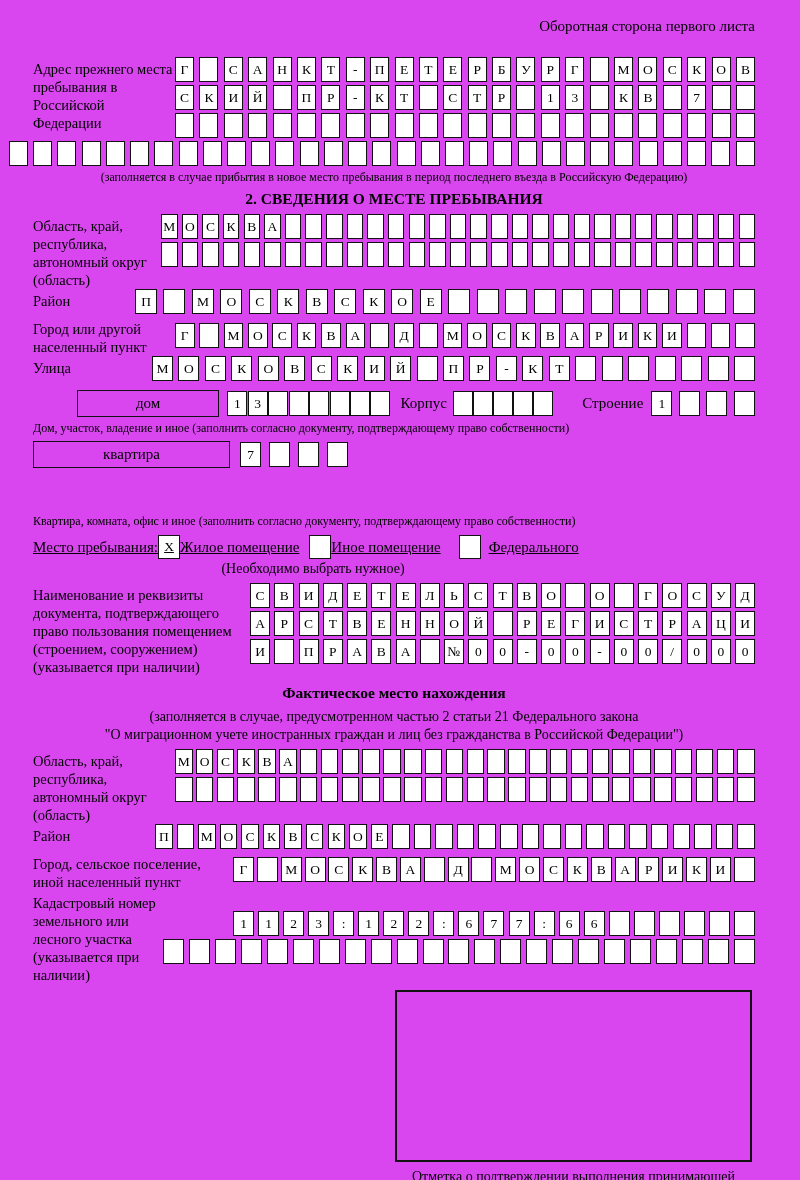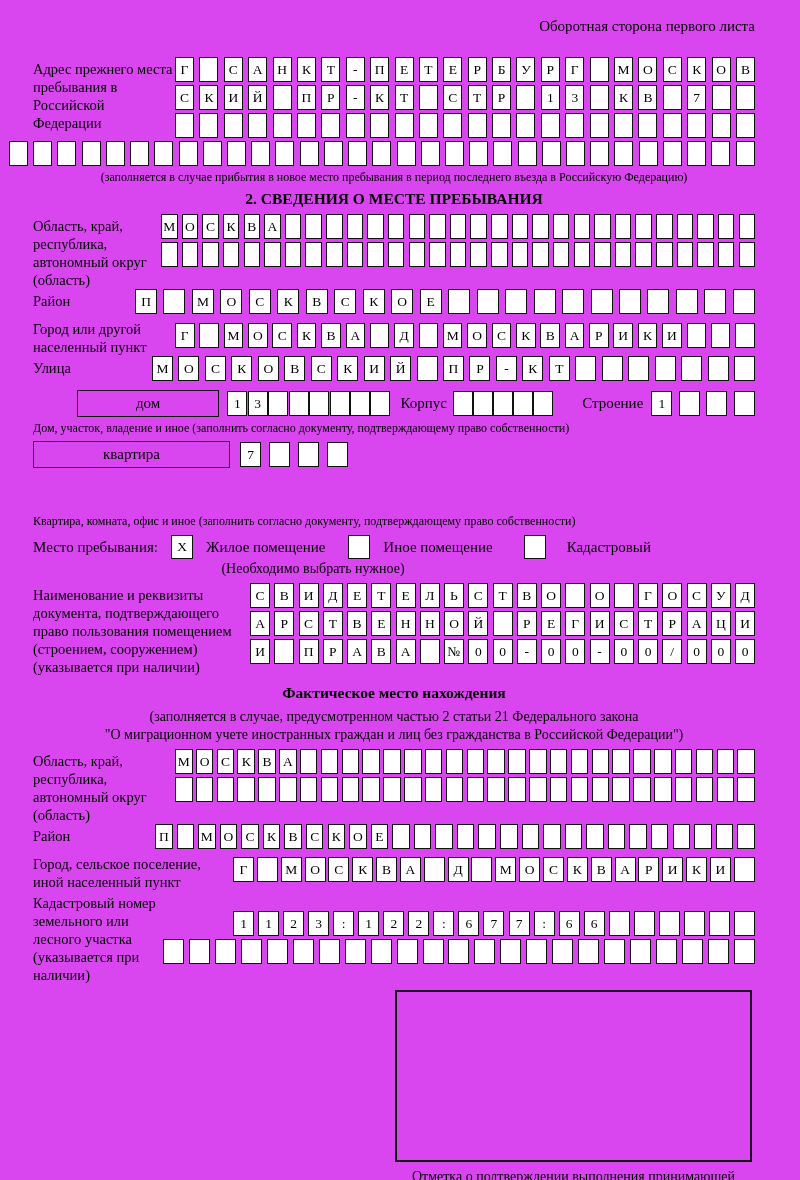--- a/index.html
+++ b/index.html
@@ -30,21 +30,21 @@
   .caption{font-size:12px;text-align:center;line-height:17px;margin:2px 0 4px;}
   .sec-title{font-size:15.5px;font-weight:bold;text-align:center;margin:4px 0 6px;}
   .widebox{box-sizing:border-box;border:1.6px solid #111;height:27px;
     display:flex;align-items:center;justify-content:center;font-size:15px;}
   .inline-lbl{font-size:15px;line-height:27px;white-space:nowrap;}
   .house-row{display:flex;align-items:center;margin:6px 0 3px;padding-left:44px;}
   .house-cells{display:flex;justify-content:space-between;}
   .hc8{width:192px;margin-left:8px;} .hc5{width:118px;margin-left:6px;}
   .hc4{width:122px;margin-left:8px;} .hc4b{width:108px;margin-left:10px;}
   .apt-row{display:flex;align-items:center;margin:4px 0 3px;}
-  .stay-row{display:flex;align-items:center;gap:13px;margin:5px 0 2px;}
+  .stay-row{display:flex;align-items:center;margin:5px 0 2px;text-decoration:underline;}
   .stay-row .cell{flex-basis:22px;height:24px;}
   .opt{font-size:15px;}
   .stay-caption{width:560px;text-align:center;font-size:14px;margin:0 0 6px;}
   .fact-caption{font-size:14px;text-align:center;line-height:18px;margin:0;}
   .cad-r1{margin-left:70px;}
   .cad-rows{padding-top:20px;}
   .stamp-box{margin:6px 0 0 362px;width:357px;height:172px;
     box-sizing:border-box;border:2px solid #111;}
   .stamp-caption{margin:6px 0 0 362px;width:357px;text-align:center;
     font-size:14px;line-height:17.5px;}
@@ -378,21 +378,21 @@
   </div>
   <div class="caption" style="text-align:left;margin-top:45px;">Квартира, комната, офис и иное (заполнить согласно документу, подтверждающему право собственности)</div>
 
   <div class="stay-row">
     <span class="opt">Место пребывания:</span>
     <span class="cell">X</span>
     <span class="opt">Жилое помещение</span>
     <span class="cell" style="margin-left:10px;"></span>
     <span class="opt">Иное помещение</span>
     <span class="cell" style="margin-left:18px;"></span>
-    <span class="opt" style="margin-left:8px;">Кадастровый</span>
+    <span class="opt" style="margin-left:8px;">Федерального</span>
   </div>
   <div class="stay-caption">(Необходимо выбрать нужное)</div>
 
   <div class="row">
     <div class="lbl w217">Наименование и реквизиты документа, подтверждающего право пользования помещением (строением, сооружением) (указывается при наличии)</div>
     <div class="rows-col">
       <div class="cells c20">
           <span class="cell">С</span>
           <span class="cell">В</span>
           <span class="cell">И</span>

